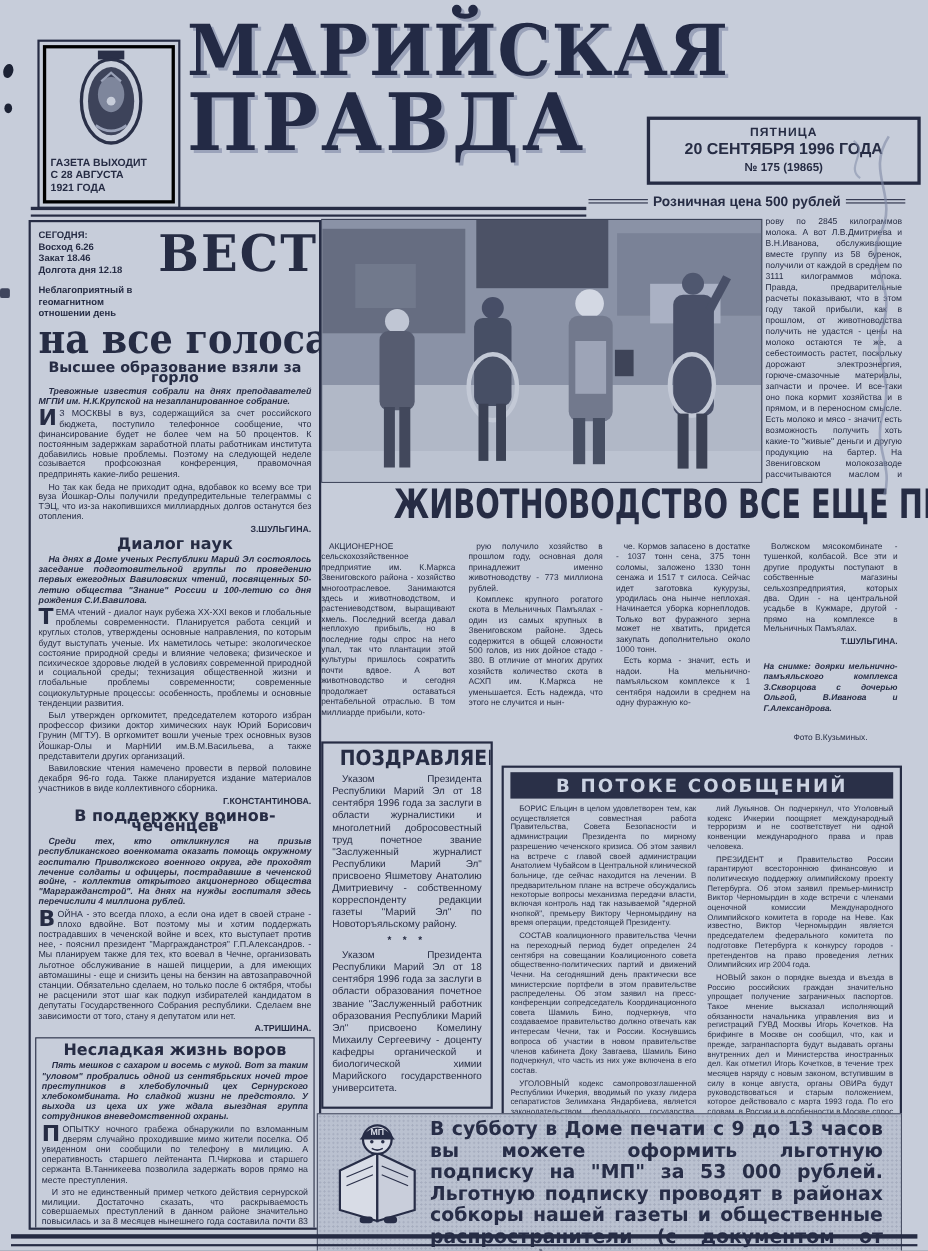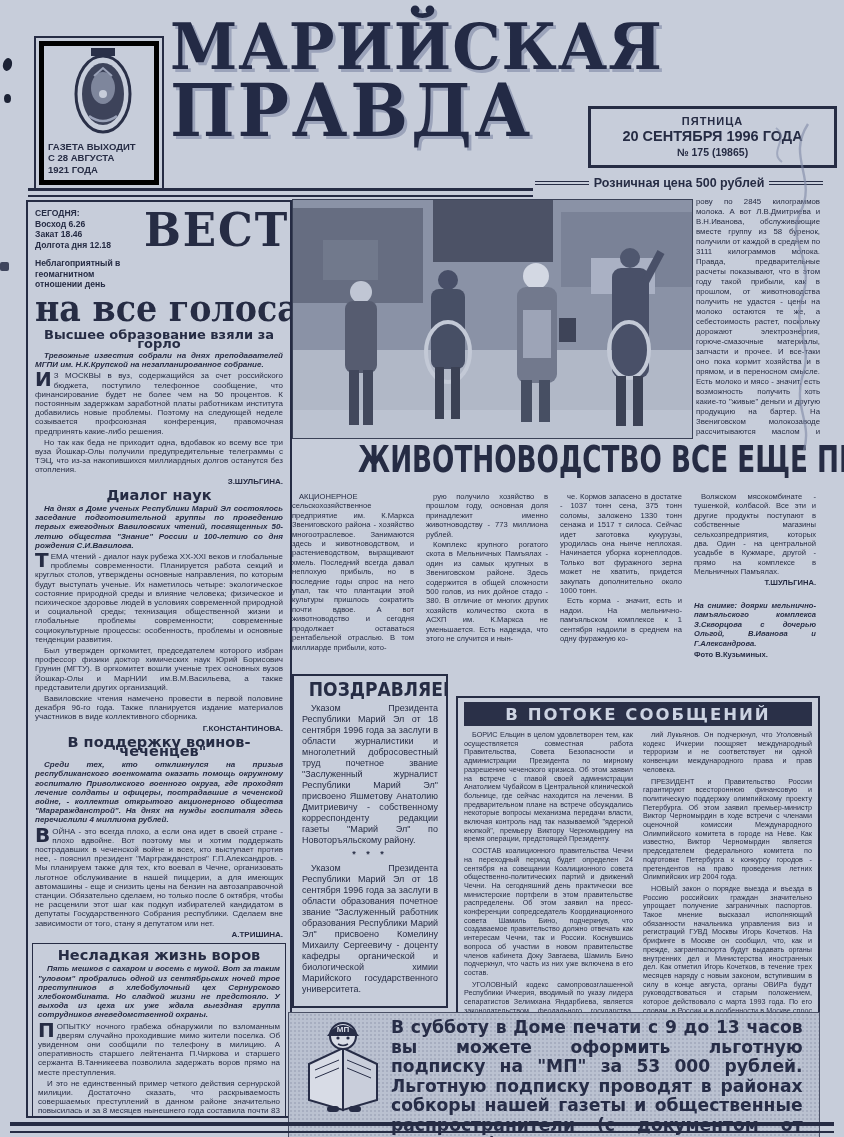--- a/index.html
+++ b/index.html
@@ -1,20 +1,20 @@
 <!DOCTYPE html>
 <html><head>
 <meta charset="utf-8">
 <style>
   html,body{margin:0;padding:0;background:#8e94a4;}
   .page{position:relative;width:844px;height:1137px;margin:0 auto;overflow:hidden;
         background:#c7cdda;color:#262c44;font-family:"Liberation Sans",sans-serif;}
   
   .emblem-box{position:absolute;left:34px;top:36px;width:126px;height:150px;border:2px solid #262c44;}
-  .emblem-inner{position:absolute;inset:3px;border:5px solid #000000;text-align:center;}
+  .emblem-inner{position:absolute;inset:3px;border:3px solid #000000;text-align:center;}
   .emblem-caption{position:absolute;left:4px;right:2px;bottom:5px;font-weight:bold;font-size:9.5px;line-height:1.2;text-align:left;}
   .masthead{position:absolute;left:170px;top:16px;width:440px;font-family:"DejaVu Serif",serif;font-weight:bold;
             color:#232a45;text-shadow:3px 3px 0 #9ba3ba;transform:scaleX(.95);transform-origin:left top;}
   .mh1{font-size:64px;line-height:62px;letter-spacing:1px;}
   .mh2{font-size:72px;line-height:66px;letter-spacing:3px;}
   .date-box{position:absolute;left:588px;top:106px;width:249px;height:62px;border:3px solid #262c44;
             text-align:center;font-weight:bold;padding-top:6px;box-sizing:border-box;}
   .db1{font-size:11px;letter-spacing:1px;}
   .db2{font-size:14.5px;margin-top:1px;}
   .db3{font-size:10.5px;margin-top:2px;}
@@ -45,21 +45,21 @@
   
   .rcol{position:absolute;left:696px;top:197px;width:124px;height:241px;overflow:hidden;
         font-size:7.8px;line-height:10px;text-align:justify;}
   
   .live-h{position:absolute;left:292px;top:438px;width:528px;text-align:center;
           font-family:"DejaVu Sans",sans-serif;font-weight:bold;font-size:35px;white-space:nowrap;
           transform:scale(.75,1.05);transform-origin:center top;letter-spacing:0;}
   .acol{position:absolute;top:492px;width:122px;height:200px;overflow:hidden;font-size:7.6px;line-height:9.4px;text-align:justify;}
   .acol .p{text-indent:7px;margin-bottom:1px;}
   .caption{font-weight:bold;font-style:italic;text-align:justify;margin-top:14px;}
-  .credit{font-weight:bold;text-align:left;margin-top:2px;}
+  .credit{font-weight:normal;text-align:center;margin-top:18px;}
   
   .congrats{position:absolute;left:292px;top:674px;width:156px;height:334px;border:2px solid #262c44;
             box-sizing:border-box;padding:6px 8px;overflow:hidden;font-size:9px;line-height:11px;}
   .congrats-title{font-family:"DejaVu Sans",sans-serif;font-weight:bold;font-size:19px;text-align:center;
                   margin:2px 0 8px;transform:scaleX(.9);}
   .stars{text-align:center;font-weight:bold;letter-spacing:4px;margin:3px 0;}
   
   .newsflow{position:absolute;left:456px;top:696px;width:364px;height:423px;border:2px solid #262c44;
             box-sizing:border-box;padding:4px 6px;overflow:hidden;}
   .nf-titlebar{background:#2a3048;height:24px;display:flex;align-items:center;justify-content:center;margin-bottom:5px;}

